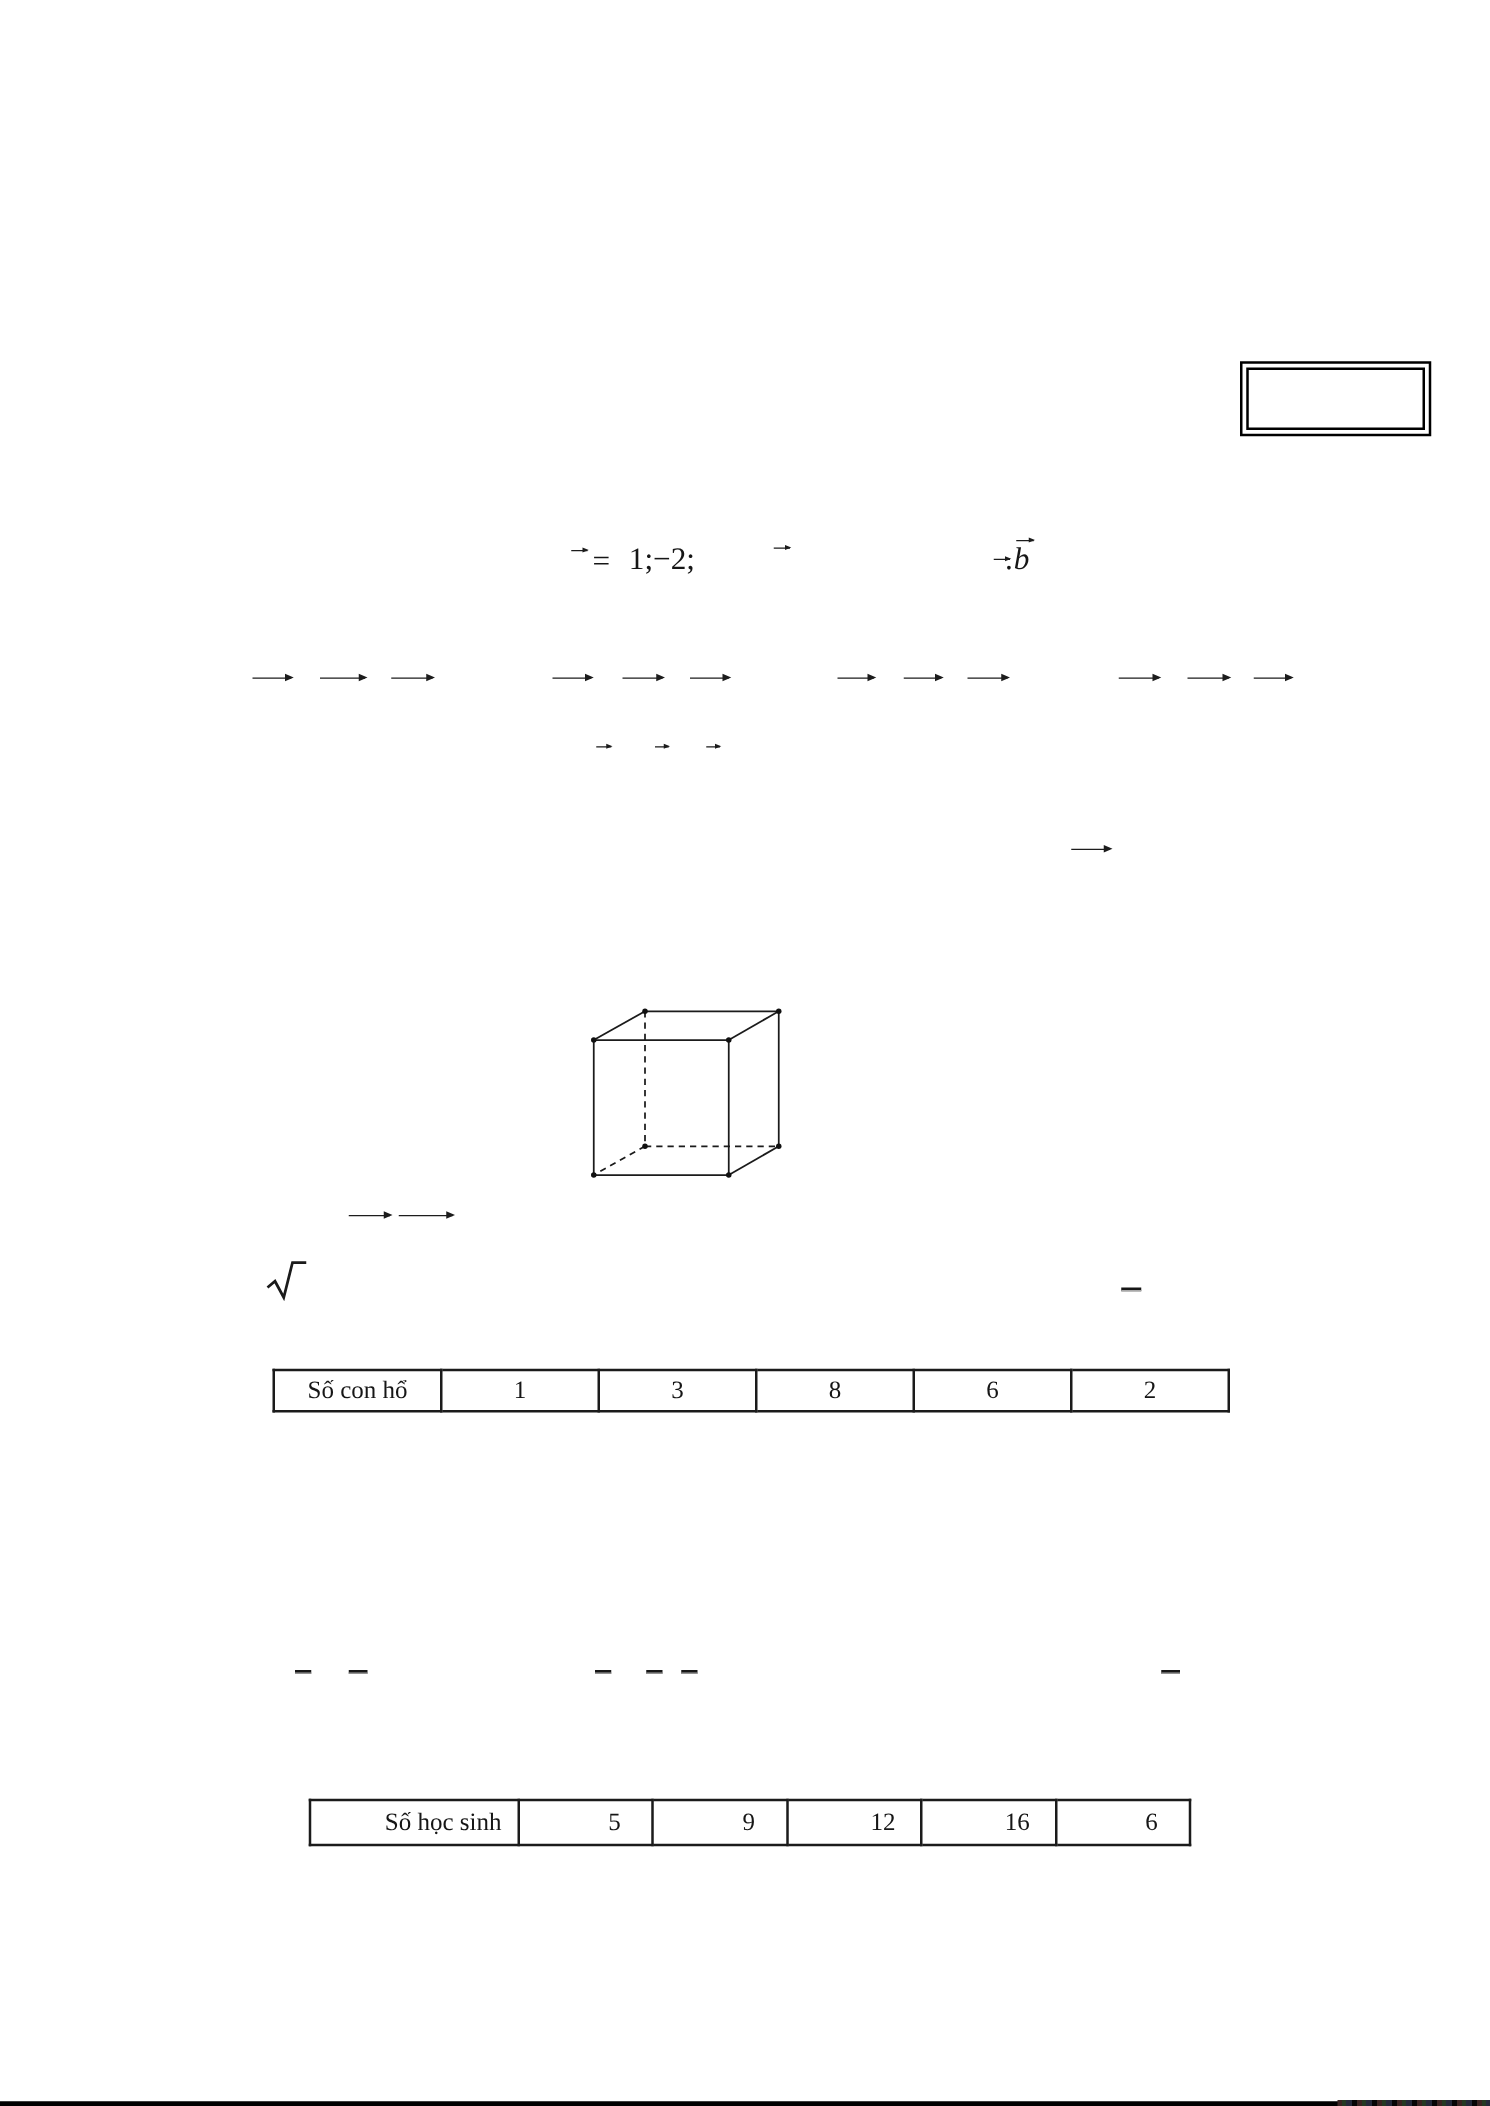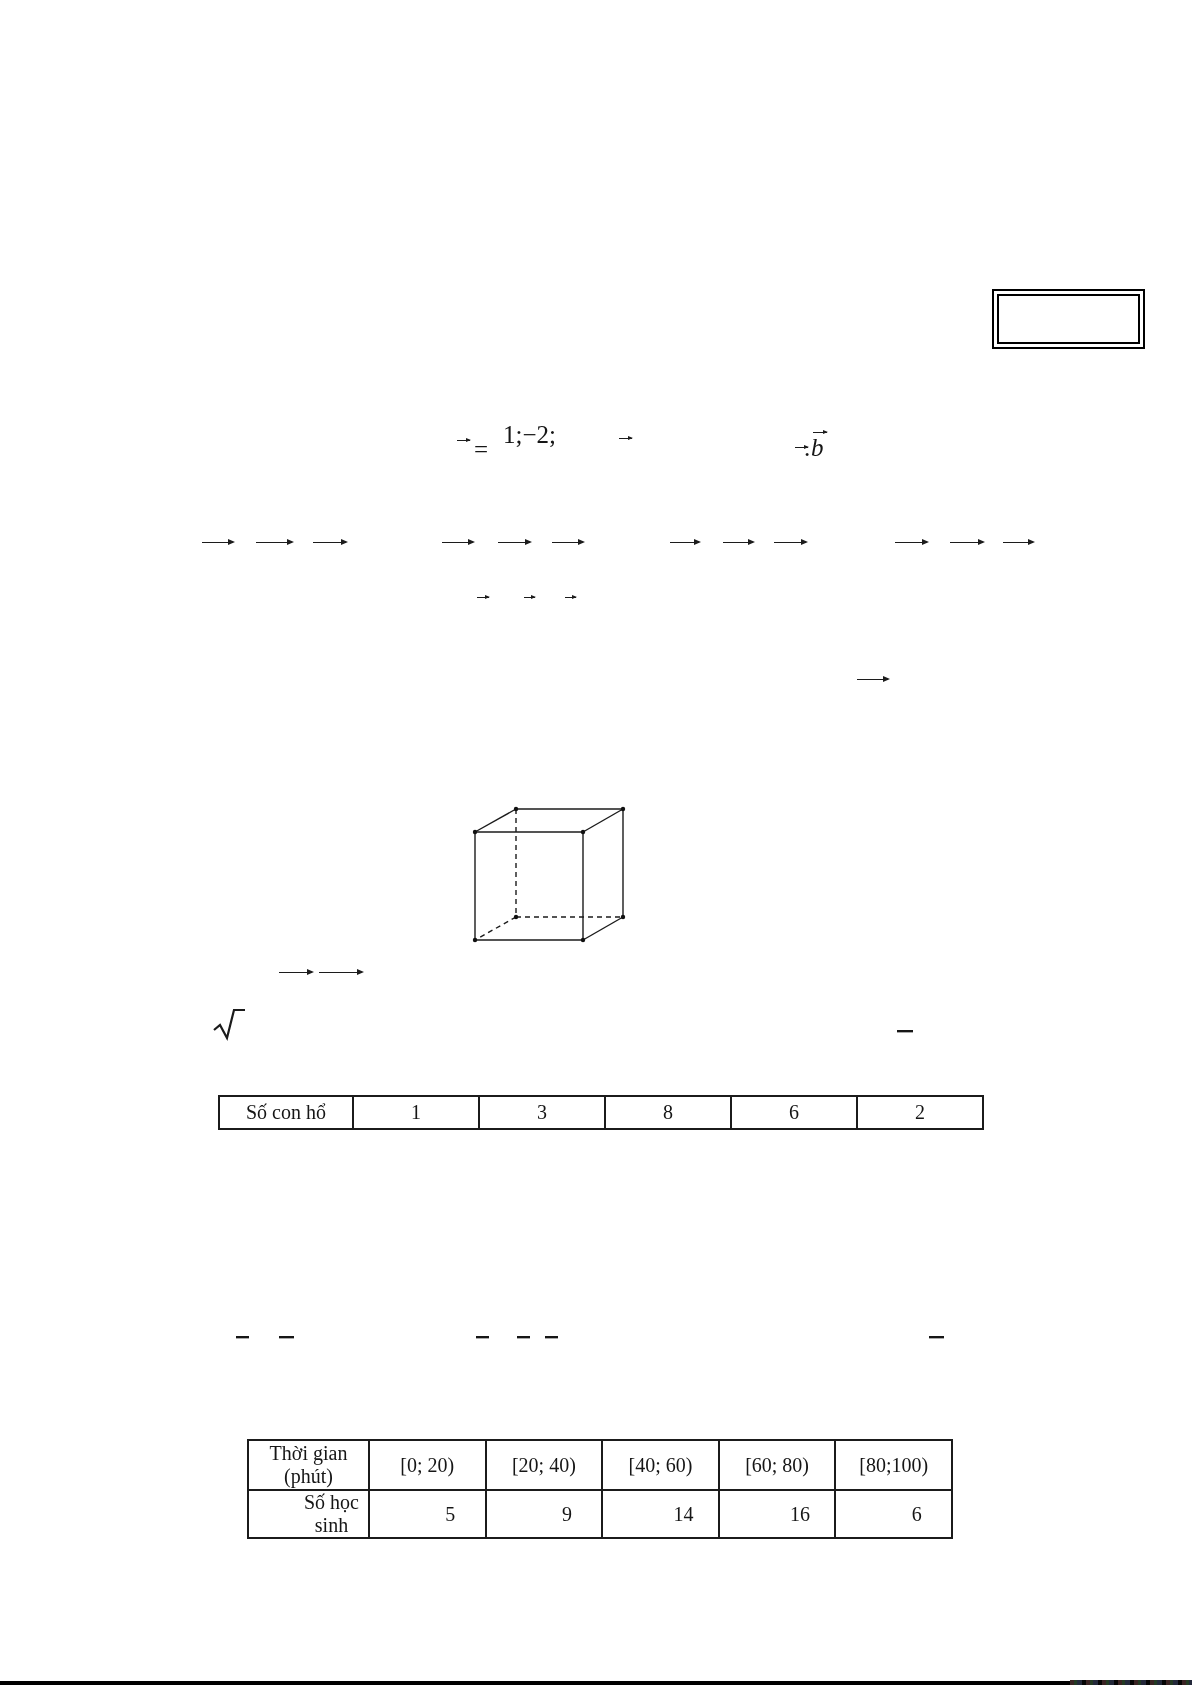--- a/index.html
+++ b/index.html
@@ -57,21 +57,21 @@
 </style>
 </head>
 <body>
 
 <div class="answer-box">
   <div class="answer-box-inner"></div>
 </div>
 
 <span class="hat" style="left:457px;top:440px;width:13px;"></span>
 <span class="formula-text" style="left:474px;top:437px;">=</span>
-<span class="formula-text" style="left:503px;top:422px;">1;−2;</span>
+<span class="formula-text" style="left:503px;top:435px;">1;−2;</span>
 <span class="hat" style="left:619px;top:438px;width:13px;"></span>
 <span class="hat" style="left:795px;top:447px;width:13px;"></span>
 <span class="formula-text" style="left:804px;top:435px;">.</span>
 <span class="formula-text italic" style="left:811px;top:435px;">b</span>
 <span class="hat" style="left:813px;top:432px;width:14px;"></span>
 
 <div class="arrow" style="left:202px;top:542px;width:31px;"></div>
 <div class="arrow" style="left:256px;top:542px;width:36px;"></div>
 <div class="arrow" style="left:313px;top:542px;width:33px;"></div>
 <div class="arrow" style="left:442px;top:542px;width:31px;"></div>
@@ -143,36 +143,25 @@
 
 <div class="frac-bar" style="left:236px;top:1336px;width:13px;"></div>
 <div class="frac-bar" style="left:279px;top:1336px;width:15px;"></div>
 <div class="frac-bar" style="left:476px;top:1336px;width:13px;"></div>
 <div class="frac-bar" style="left:517px;top:1336px;width:13px;"></div>
 <div class="frac-bar" style="left:545px;top:1336px;width:13px;"></div>
 <div class="frac-bar" style="left:929px;top:1336px;width:15px;"></div>
 
 <table class="data" id="table-time">
   <tbody>
-      <tr class="r1">
-    <td class="hdr">
-      <div>Thời gian</div>
-      <div>(phút)</div>
-    </td>
-    <td>[0; 20)</td>
-    <td>[20; 40)</td>
-    <td>[40; 60)</td>
-    <td>[60; 80)</td>
-    <td>[80;100)</td>
-  </tr>
   <tr class="r2">
     <td class="hdr">Số học sinh</td>
     <td>5</td>
     <td>9</td>
-    <td>14</td>
+    <td>12</td>
     <td>16</td>
     <td>6</td>
   </tr>
 </tbody>
   </table>
 
 <div class="bottom-bar"></div>
 <div class="bottom-noise"></div>
 
 </body></html>

